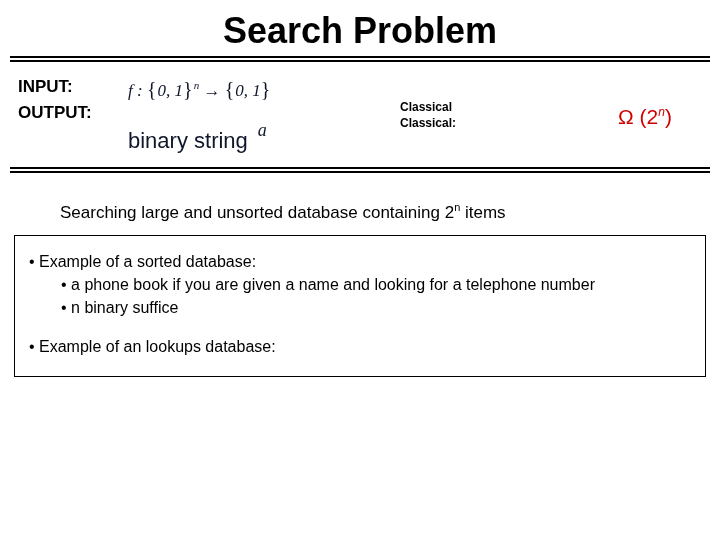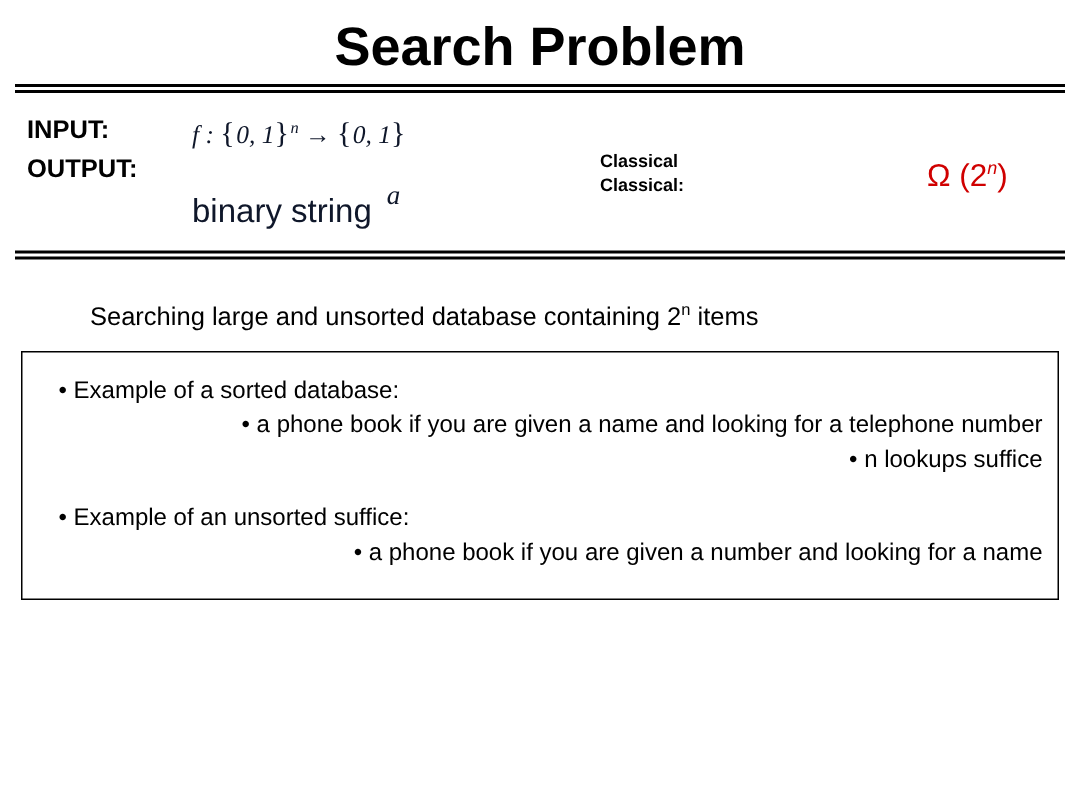--- a/index.html
+++ b/index.html
@@ -96,22 +96,22 @@
   }
   .subtitle sup { font-size: 11px; }
   .box {
     margin: 10px 14px 0 14px;
     border: 1px solid #000;
     padding: 14px 10px 18px 10px;
     font-size: 16px;
     line-height: 1.45;
   }
   .box .section { margin-bottom: 16px; }
-  .box .lead { margin-left: 14px; }
-  .box .sub { margin-left: 36px; text-align: right; }
+  .box .lead { margin-left: 4px; }
+  .box .sub { margin-left: 36px; }
   .box sup { font-size: 10px; }
 </style>
 </head>
 <body>
 
 <div class="slide-title">Search Problem</div>
 
 <div class="rule-wrap">
   <div class="rule"></div>
   <div class="rule"></div>
@@ -150,19 +150,18 @@
 </div>
 
 <div class="subtitle">
   <span>Searching large and unsorted database containing 2</span><sup>n</sup><span> items</span>
 </div>
 
 <div class="box">
   <div class="section">
     <div class="lead">• Example of a sorted database:</div>
     <div class="sub">• a phone book if you are given a name and looking for a telephone number</div>
-    <div class="sub">• n lookups suffice</div>
+    <div class="sub">• n binary suffice</div>
   </div>
   <div class="section" style="margin-bottom:0">
-    <div class="lead">• Example of an unsorted suffice:</div>
-    <div class="sub">• a phone book if you are given a number and looking for a name</div>
+    <div class="lead">• Example of an lookups database:</div>
   </div>
 </div>
 
 </body></html>

